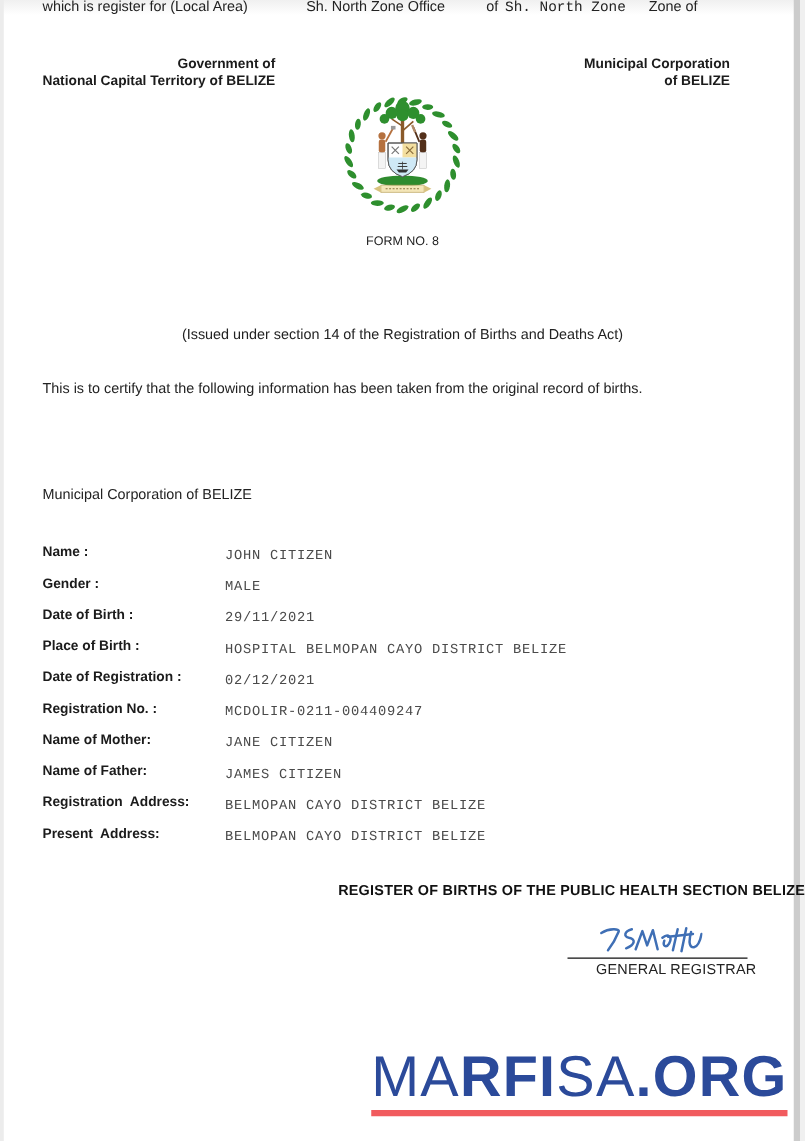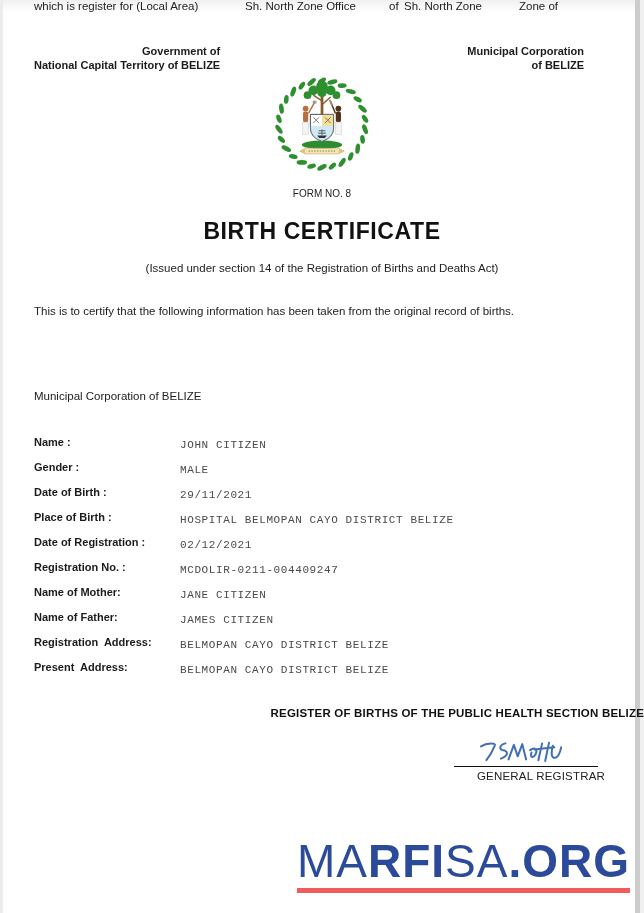--- a/index.html
+++ b/index.html
@@ -22,21 +22,21 @@
   .title{position:absolute;top:218px;left:0;width:100%;text-align:center;font-size:23px;font-weight:bold;letter-spacing:.6px;color:#111;}
   .subtitle{position:absolute;top:262px;left:0;width:100%;text-align:center;font-size:11.5px;color:#222;}
 
   .bodytext{position:absolute;left:34px;font-size:11.5px;color:#222;}
   .certify{top:305px;}
   .regline{top:350px;left:0;width:100%;height:16px;}
   .regline span{position:absolute;font-size:11.5px;color:#222;white-space:pre;}
   .reg-prefix{left:34px;}
   .reg-office{left:245px;}
   .reg-of{left:389px;}
-  .reg-zone{left:404px;}
+  .reg-zone{left:404px;font-family:Liberation Mono, monospace;}
   .reg-zoneof{left:519px;}
   .municipal{top:390px;}
 
   .fields{position:absolute;top:430px;left:34px;right:20px;}
   .field-row{height:25px;line-height:25px;white-space:nowrap;}
   .field-label{display:inline-block;width:146px;font-size:11px;font-weight:bold;color:#1b1b1b;white-space:pre;vertical-align:top;}
   .field-value{font-family:"Liberation Mono","DejaVu Sans Mono",monospace;font-size:11px;letter-spacing:.6px;color:#4a4a4a;}
 
   .register-heading{position:absolute;top:707px;left:0;width:100%;text-align:right;font-size:11.5px;font-weight:bold;letter-spacing:.2px;color:#111;}
 
@@ -143,21 +143,20 @@
 
     <g>
       <path d="M32,79 L68,79 L68,85 L32,85 Z" fill="#f4e6b8" stroke="#b39b55" stroke-width="0.5"></path>
       <path d="M32,79 L26,82 L32,85 Z" fill="#d8c27e"></path>
       <path d="M68,79 L74,82 L68,85 Z" fill="#d8c27e"></path>
       <line x1="36" y1="82" x2="64" y2="82" stroke="#8a7340" stroke-width="0.9" stroke-dasharray="1.6,1.3"></line>
     </g>
   </svg>
 
   <div class="form-no">FORM NO. 8</div>
-  <div class="title">BIRTH CERTIFICATE</div>
   <div class="subtitle">(Issued under section 14 of the Registration of Births and Deaths Act)</div>
 
   <div class="bodytext certify">This is to certify that the following information has been taken from the original record of births.</div>
 
   <div class="regline">
     <span class="reg-prefix">which is register for (Local Area)</span>
     <span class="reg-office">Sh. North Zone Office</span>
     <span class="reg-of">of</span>
     <span class="reg-zone">Sh. North Zone</span>
     <span class="reg-zoneof">Zone of</span>

